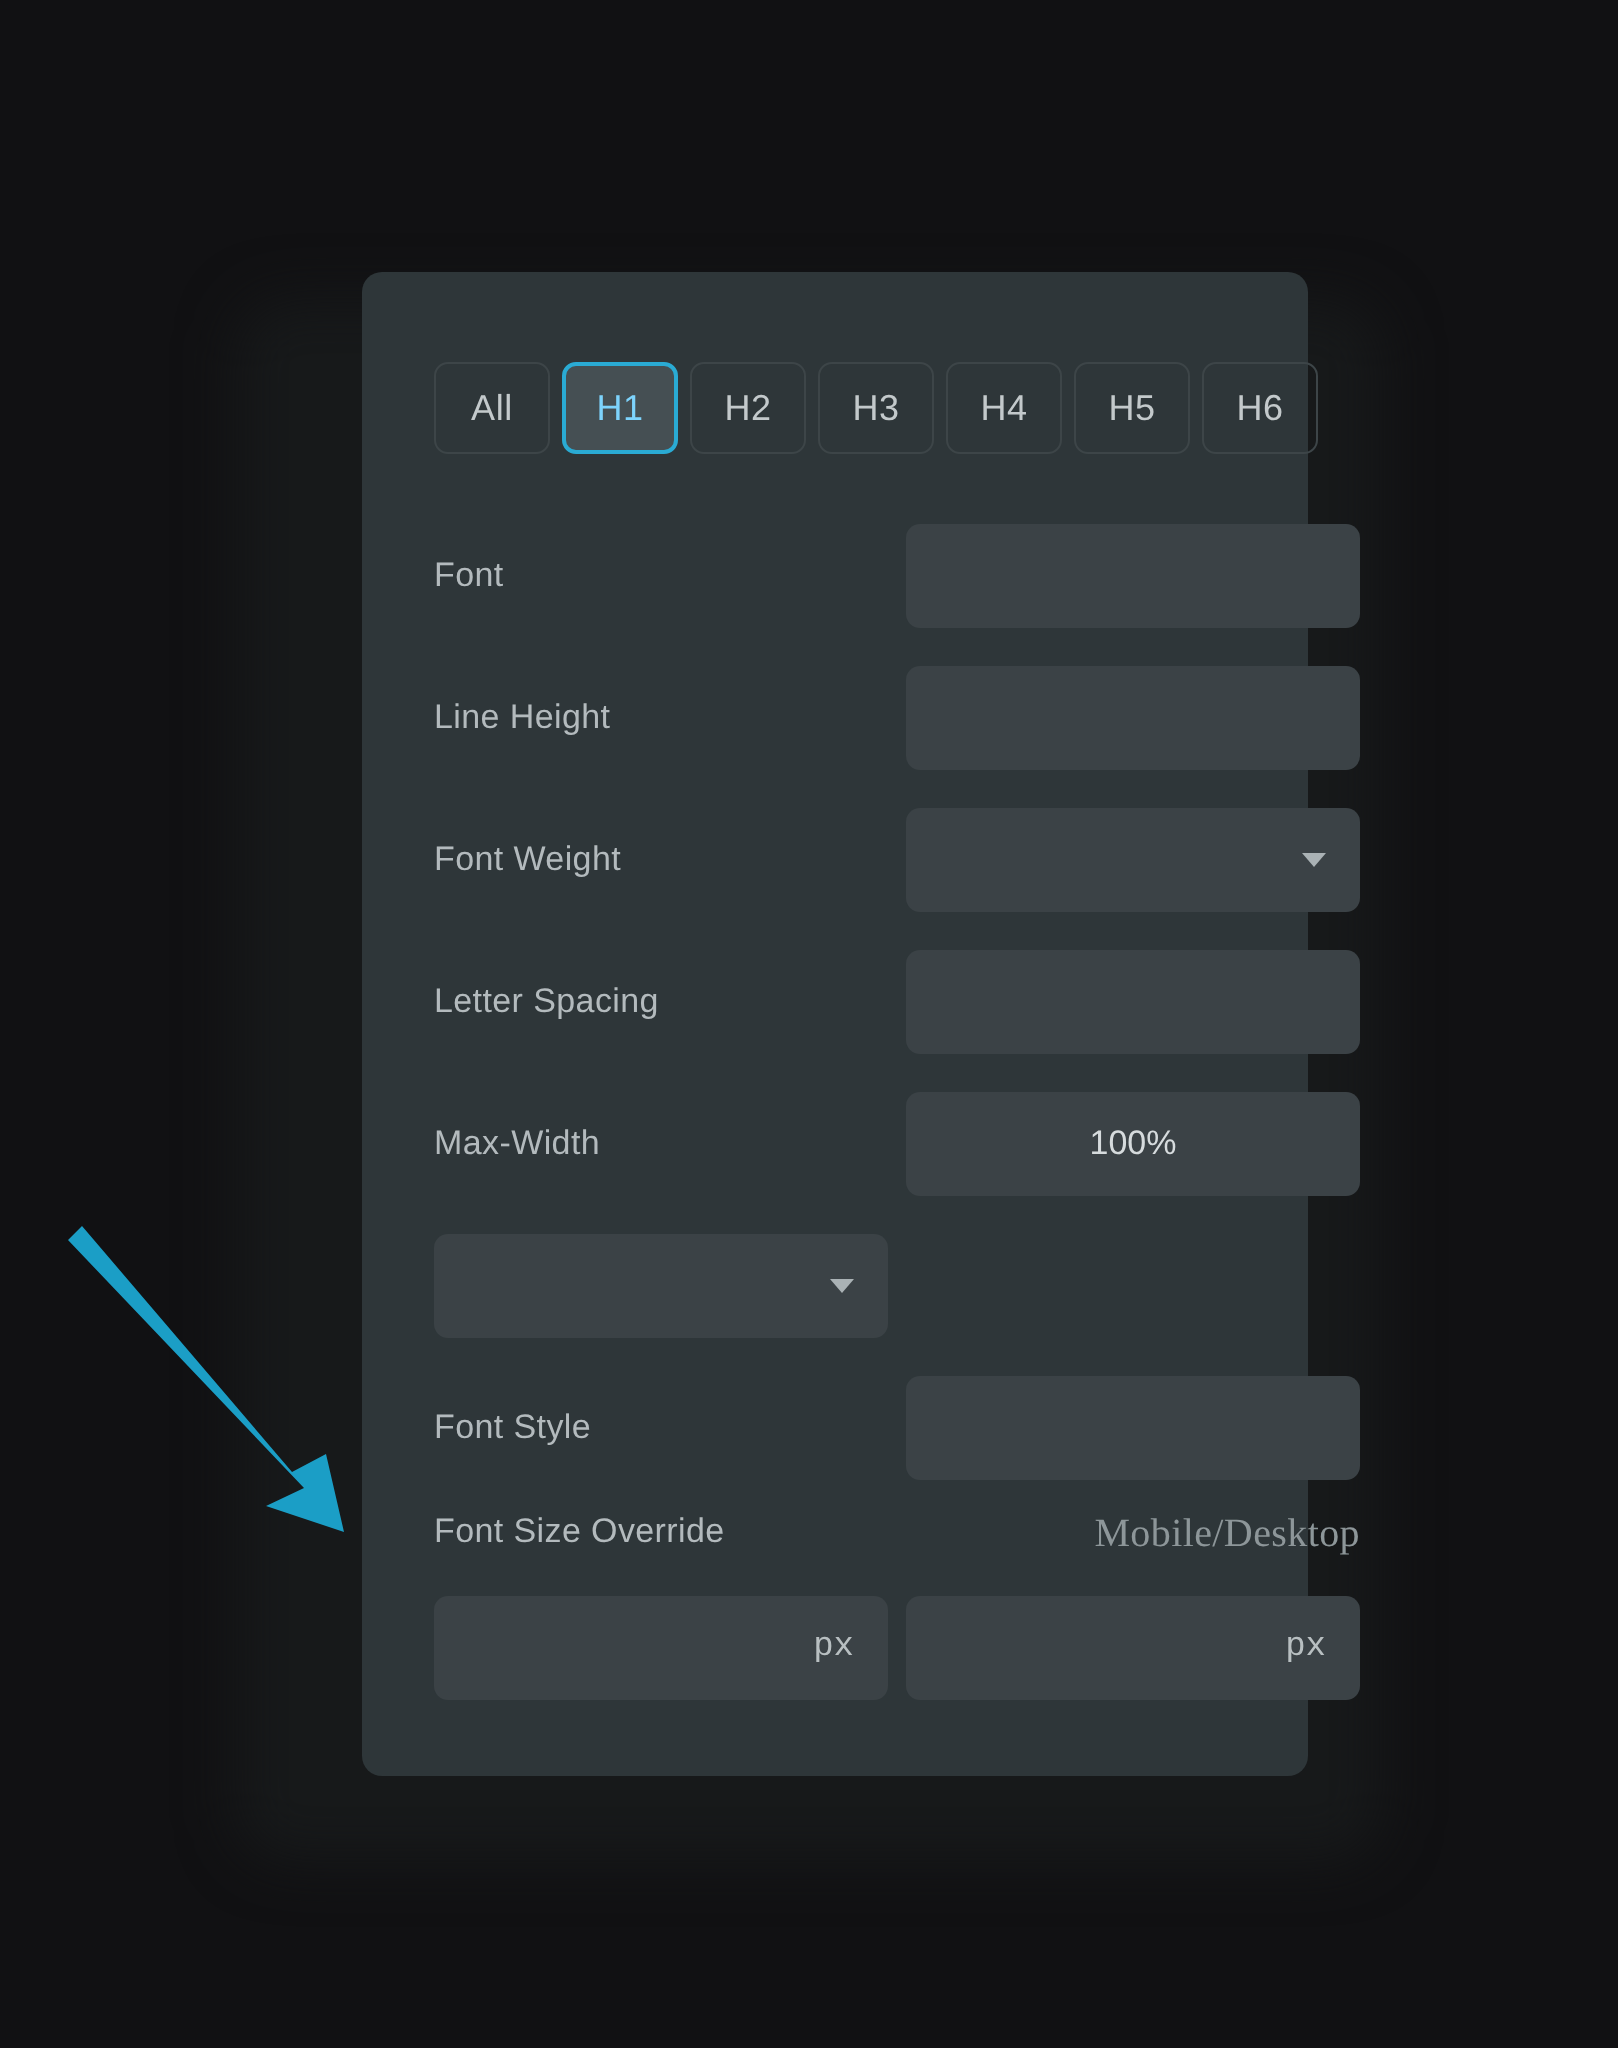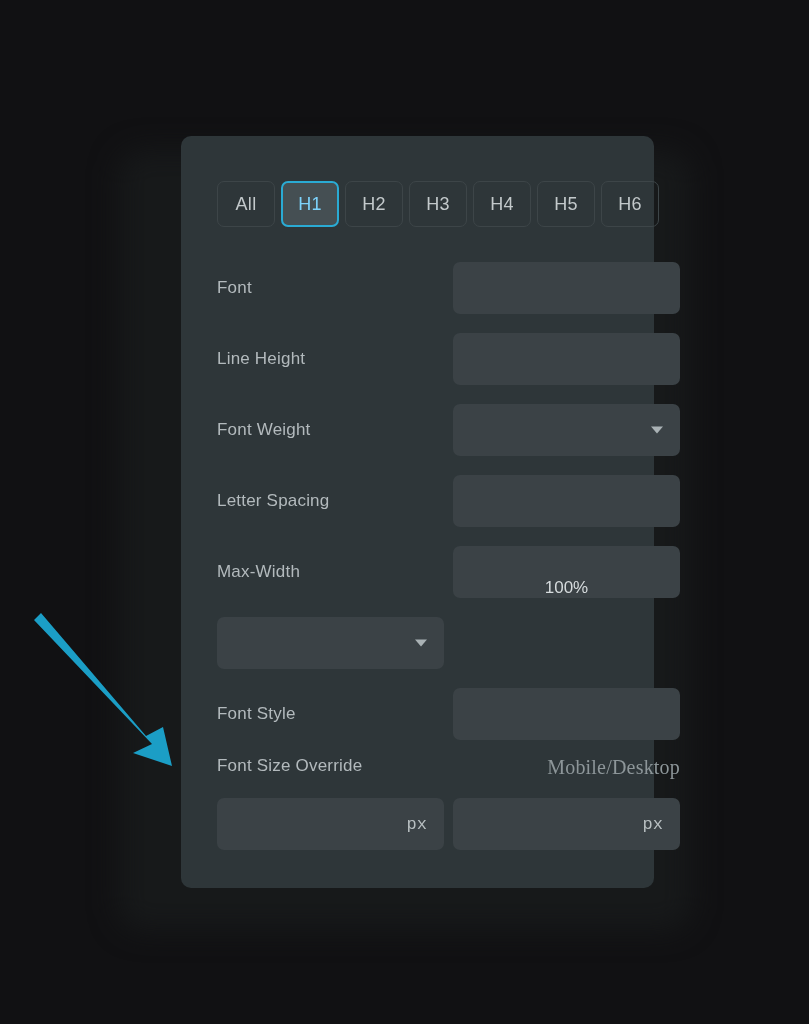--- a/index.html
+++ b/index.html
@@ -92,21 +92,21 @@
     height: 52px;
     box-sizing: border-box;
     background: #3b4246;
     border: none;
     border-radius: 7px;
     color: #d6dbdd;
     font-family: "Liberation Sans", sans-serif;
     font-size: 17px;
     text-align: center;
     display: flex;
-    align-items: flex-end;
+    align-items: center;
     justify-content: center;
     cursor: pointer;
   }
   .caret-icon {
     position: absolute;
     right: 17px;
     top: 50%;
     transform: translateY(-50%);
     width: 0;
     height: 0;

